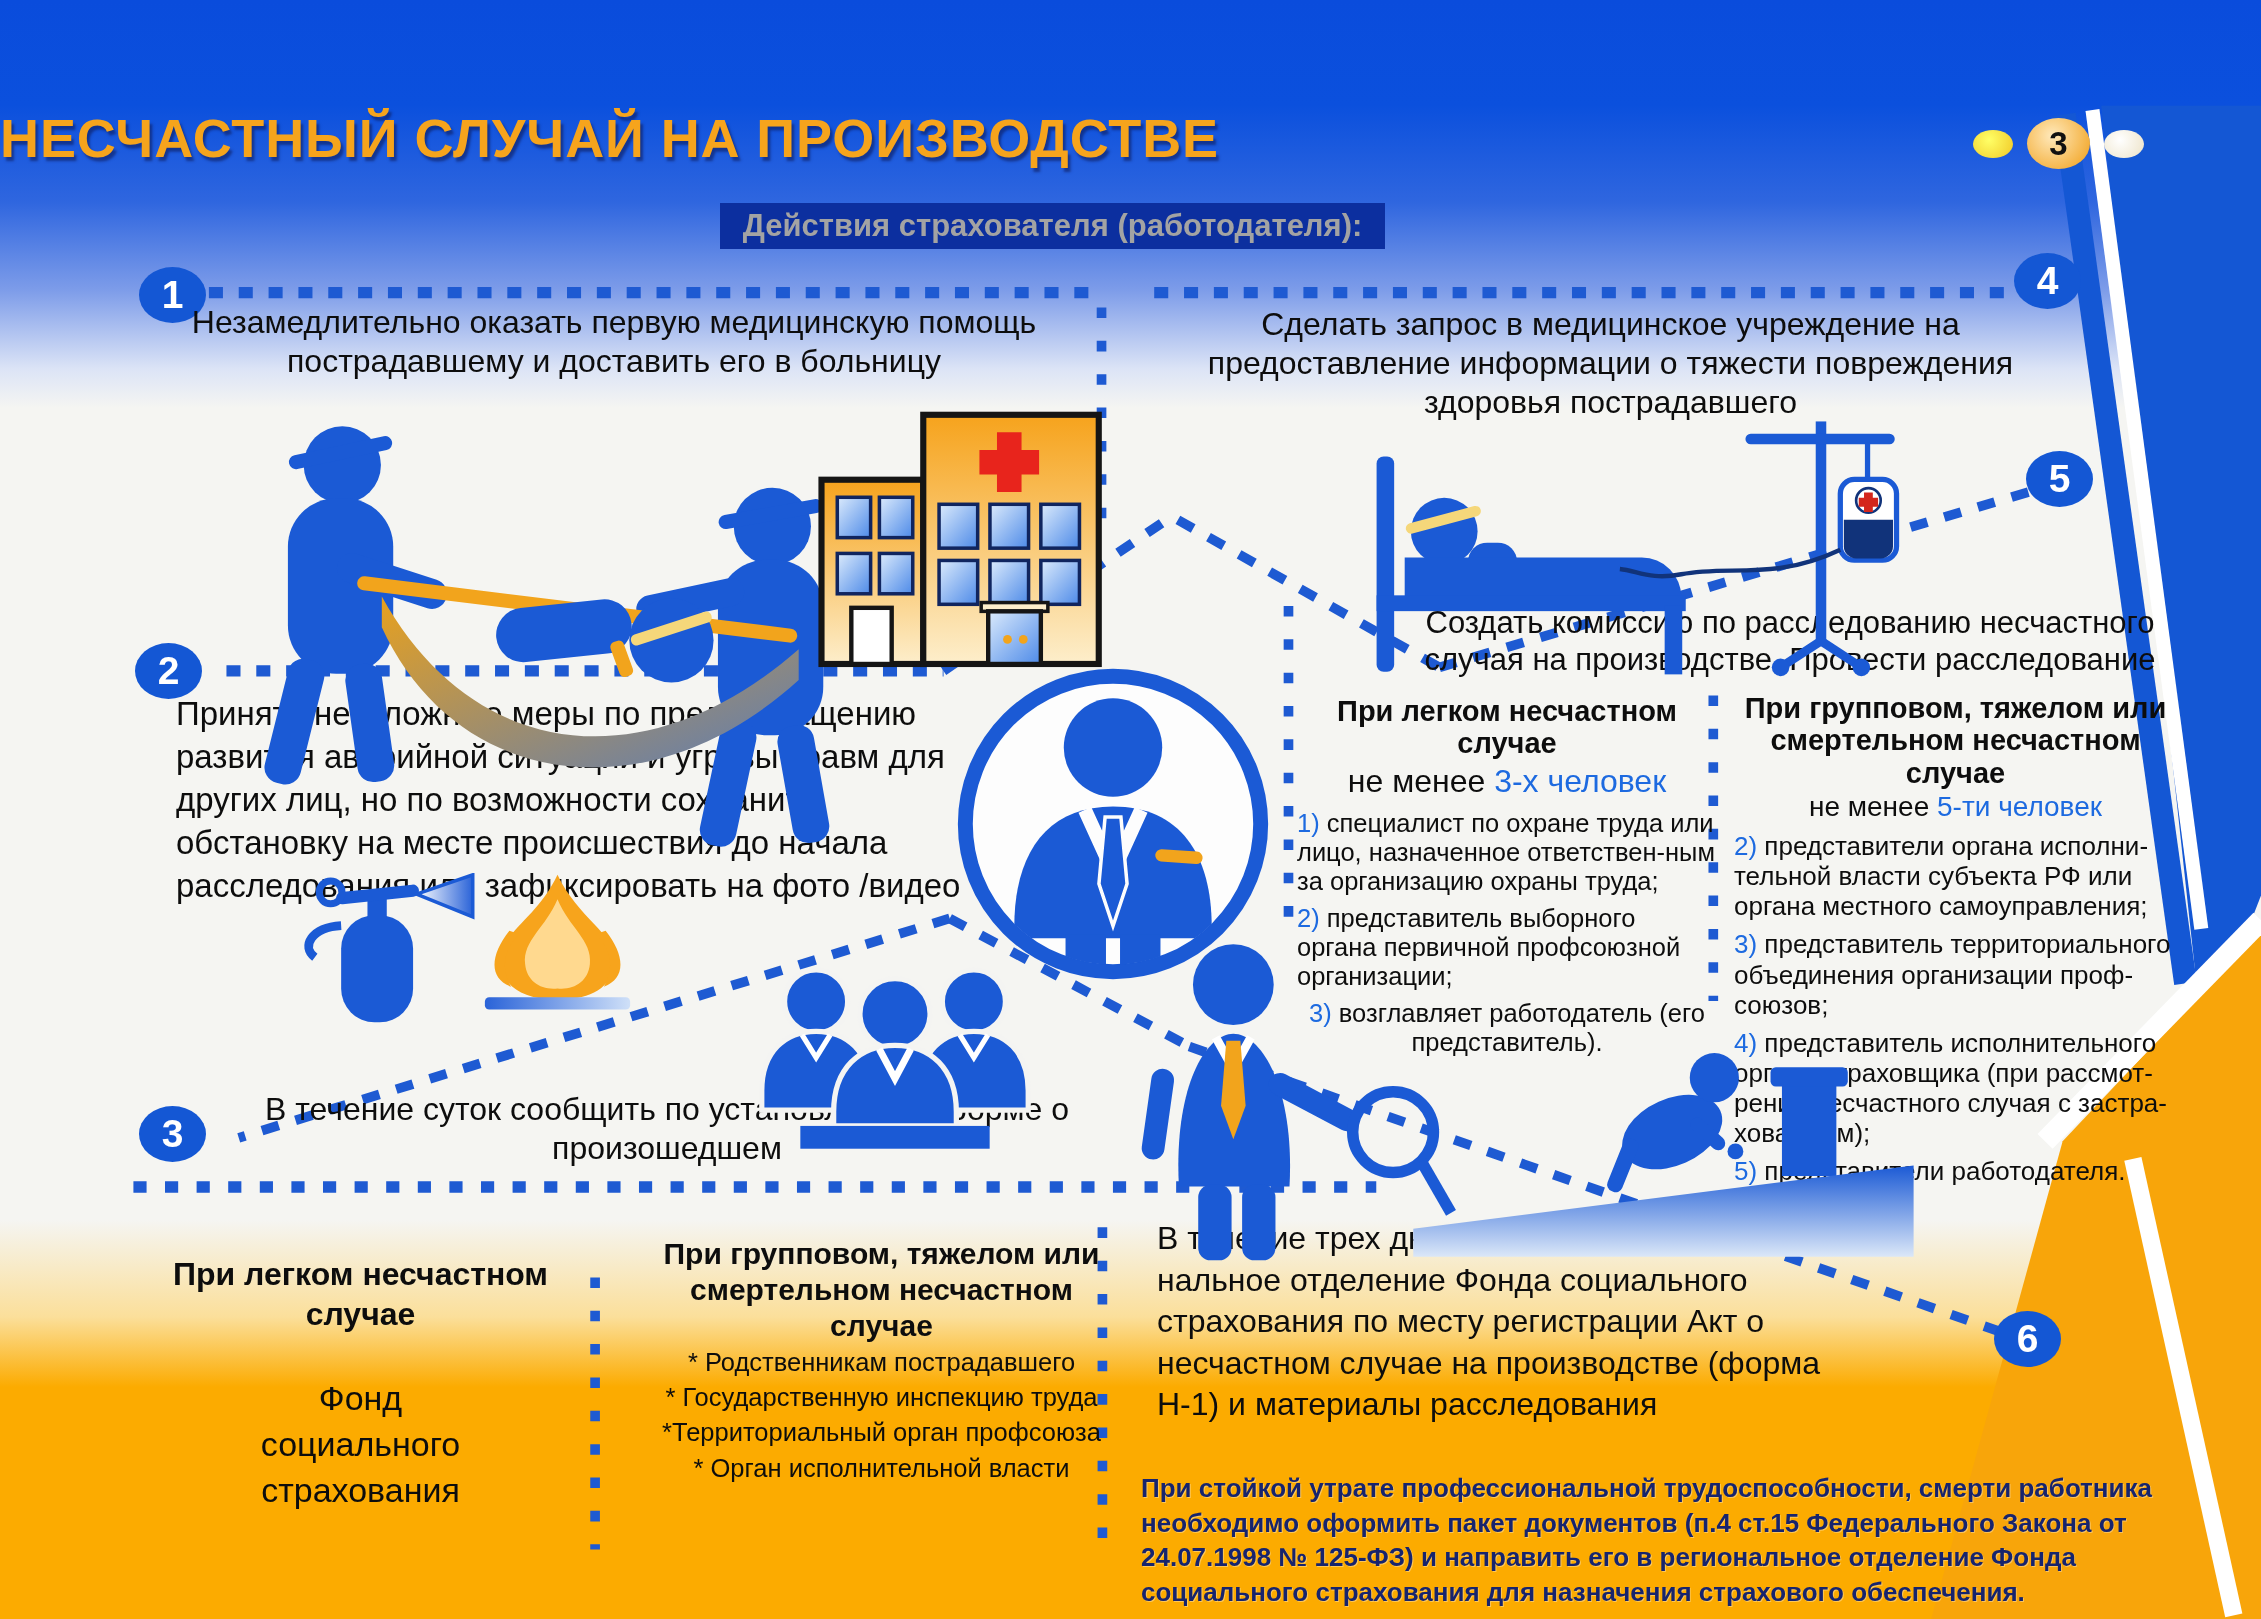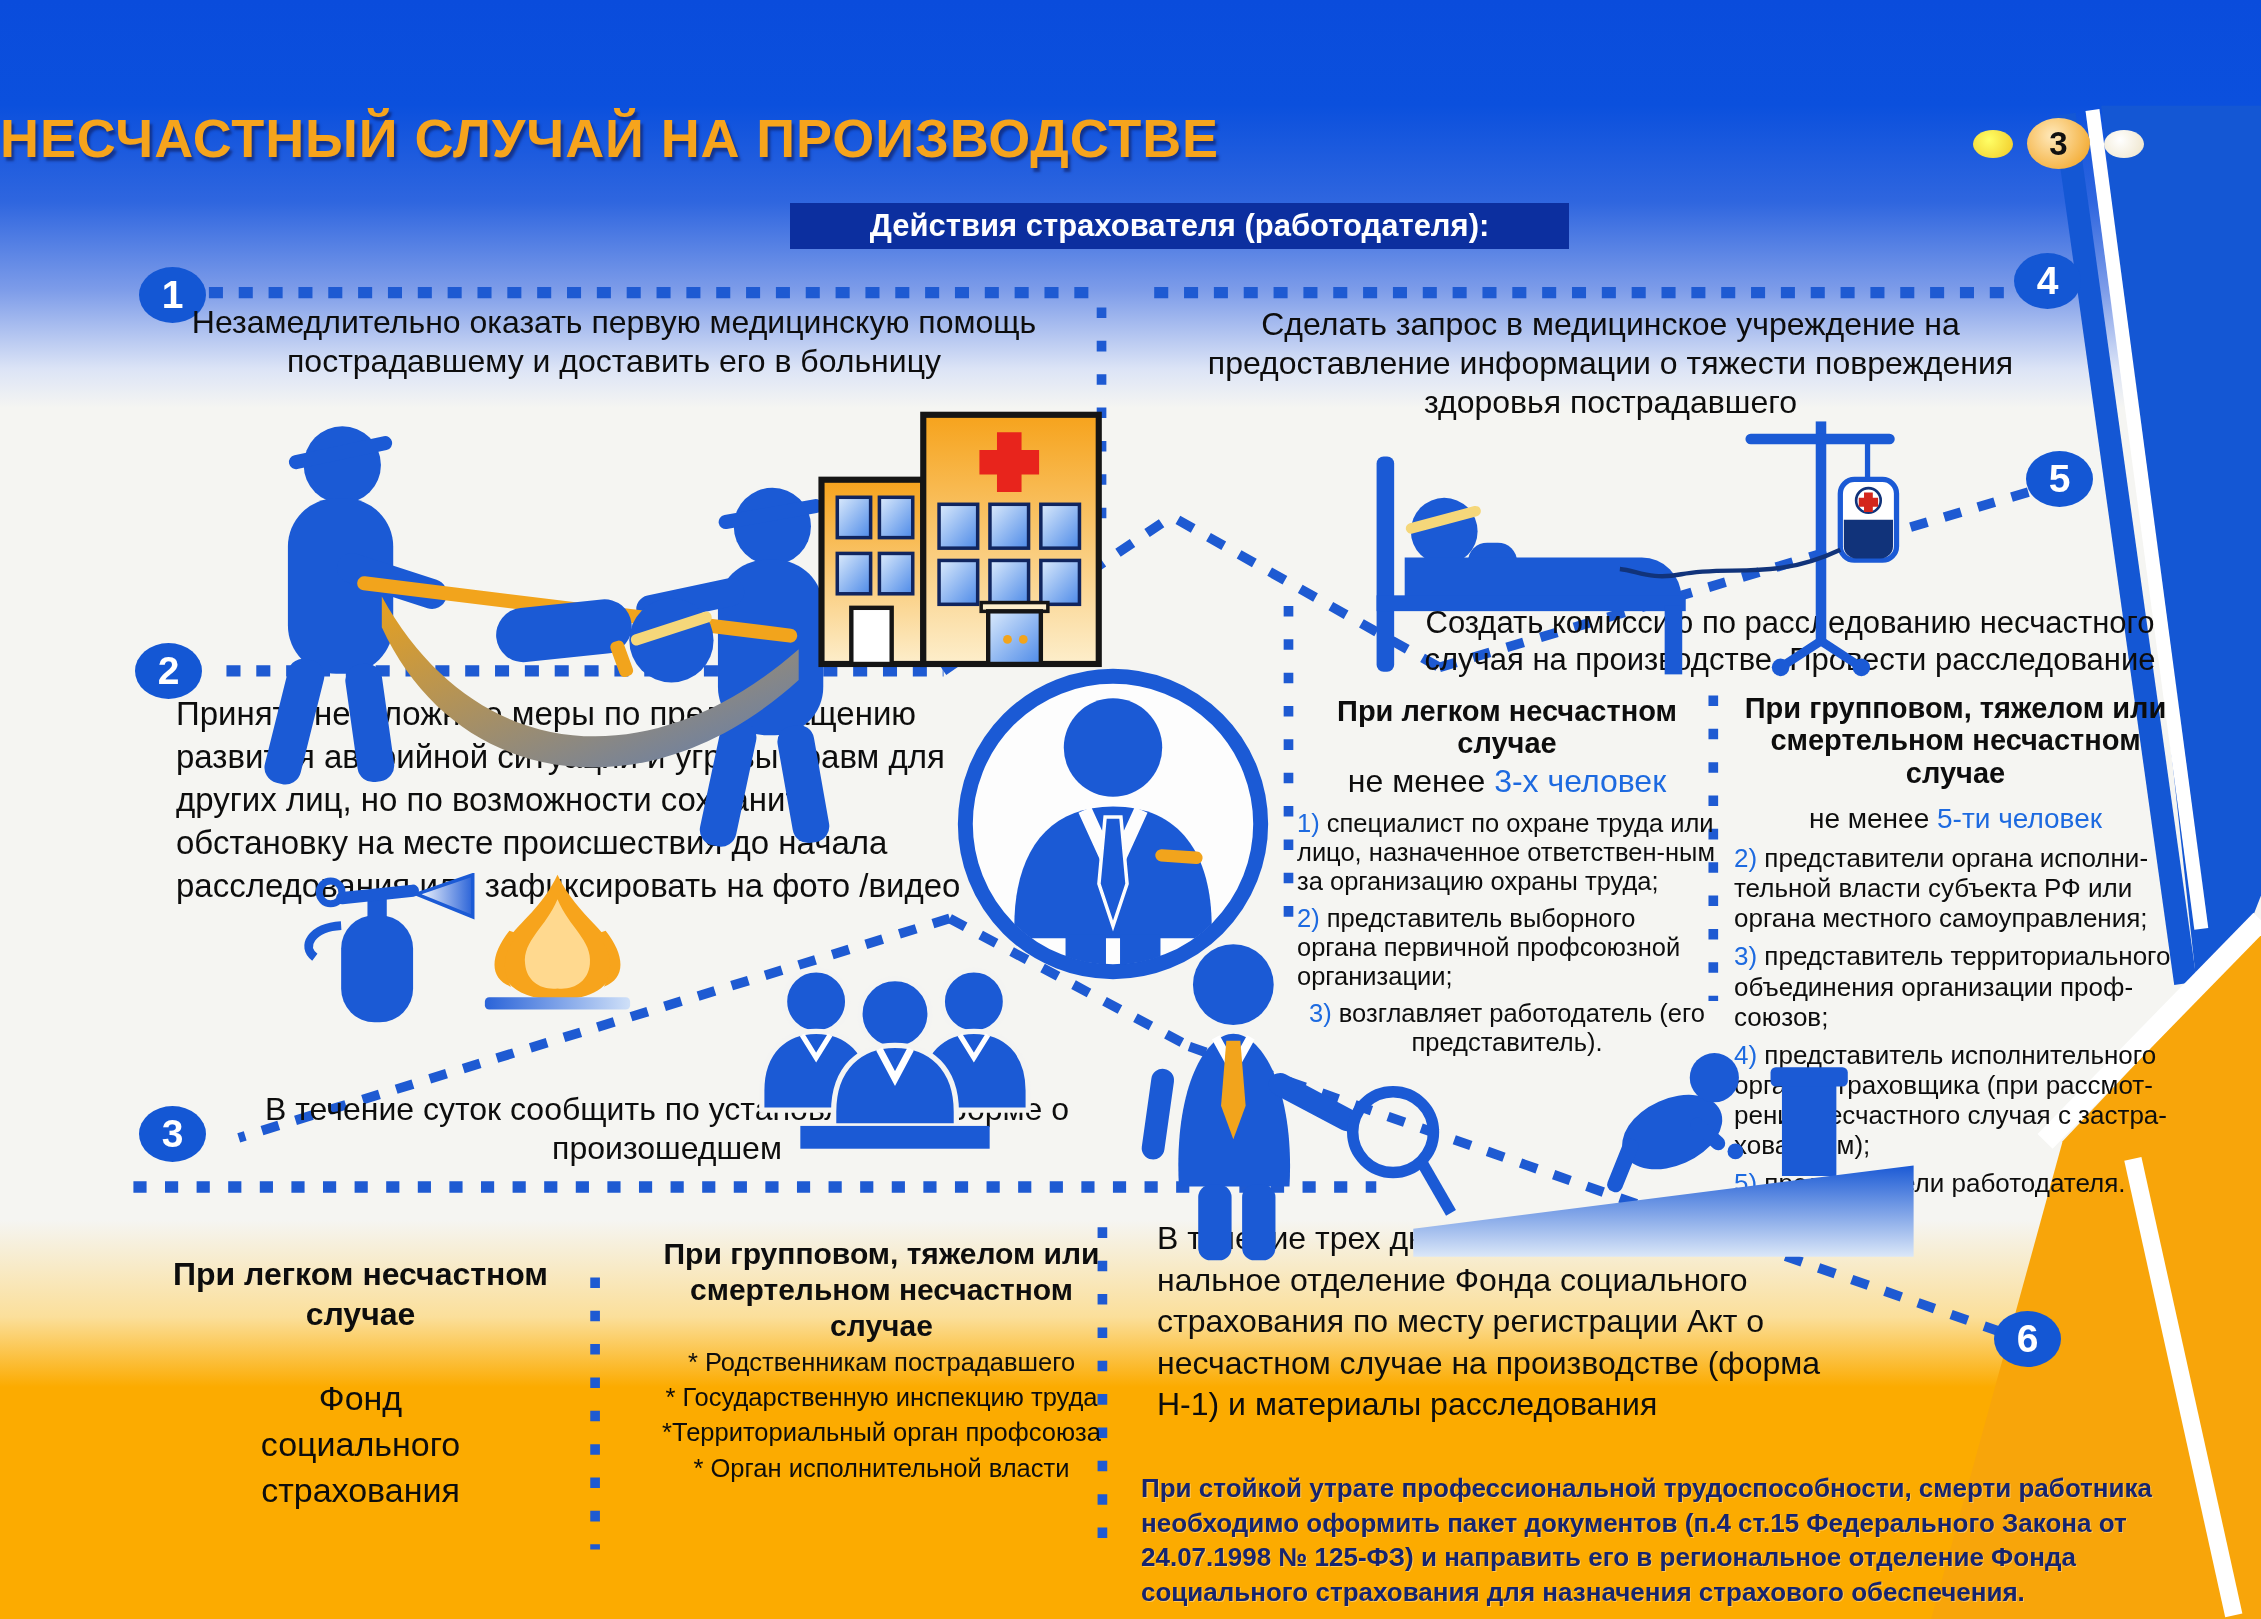--- a/index.html
+++ b/index.html
@@ -2,22 +2,22 @@
 <html style="font-size:14px"><head>
 <meta charset="utf-8">
 <style>
   html,body{margin:0;padding:0}
   #canvas{position:relative;width:2261px;height:1620px;overflow:hidden;
     font-family:"Liberation Sans",sans-serif;
     background:linear-gradient(180deg,#0a4cdc 0,#0b50dd 105px,#2f66df 202px,#7d9ce9 290px,#dce4f6 369px,#f5f5f2 408px,#f5f5f2 1220px,#fbdf9a 1317px,#fcab00 1387px,#fcab00 100%);}
   .abs{position:absolute}
   .title{position:absolute;left:0;right:0;top:107px;font-size:54px;font-weight:bold;
     color:#f6a41c;letter-spacing:0.9px;text-shadow:2.6px 3.5px 2.6px rgba(12,22,80,.55)}
-  .subbar{position:absolute;left:790px;top:203px;width:779px;height:46px;background:#0c2f9f;
-    color:#ffffff;font-size:31px;font-weight:bold;display:flex;align-items:center;justify-content:center}
+  .subbar{position:absolute;left:720px;top:203px;width:665px;height:46px;background:#0c2f9f;
+    color:#a3a3a3;font-size:31px;font-weight:bold;display:flex;align-items:center;justify-content:center}
   .dots{position:absolute;left:1973px;top:118px;display:flex;align-items:center;gap:14px}
   .dot-s{width:40px;height:28px;border-radius:50%}
   .dot-y{background:radial-gradient(circle at 40% 35%,#ffff66,#f0c825)}
   .dot-w{background:radial-gradient(circle at 40% 35%,#ffffff,#ece2c6)}
   .dot-o{width:63px;height:51px;border-radius:50%;background:radial-gradient(circle at 40% 35%,#ffe9bb,#f09d14);
     display:flex;align-items:center;justify-content:center;font-size:33px;font-weight:bold;color:#111}
   .badge{position:absolute;width:67px;height:56px;border-radius:50%;background:#1457d4;color:#fff;
     font-weight:bold;font-size:39px;display:flex;align-items:center;justify-content:center}
   .blk{position:absolute;color:#0d0d0d}
   .ctr{text-align:center}
@@ -94,21 +94,21 @@
     <div class="ctr" style="font-size:32px;margin:3.5px 0 8.8px">
       <span>не менее </span><span class="blue">3-х человек</span>
     </div>
     <div class="itm"><span class="n">1)</span> <span>специалист по охране труда или лицо, назначенное ответствен-ным за организацию охраны труда;</span></div>
     <div class="itm"><span class="n">2)</span> <span>представитель выборного органа первичной профсоюзной организации;</span></div>
     <div class="itm ctr"><span class="n">3)</span> <span>возглавляет работодатель (его представитель).</span></div>
   </div>
 
   <div class="blk" style="left:1734px;top:692px;width:443px;font-size:26px;line-height:1.16">
     <div class="ctr bold" style="font-size:29px;line-height:1.12">При групповом, тяжелом или смертельном несчастном случае</div>
-    <div class="ctr" style="font-size:28px;margin:14px 0 7px">
+    <div class="ctr" style="font-size:28px;margin:2px 0 7px">
       <span>не менее </span><span class="blue">5-ти человек</span>
     </div>
     <div class="itm"><span class="n">2)</span> <span>представители органа исполни-тельной власти субъекта РФ или органа местного самоуправления;</span></div>
     <div class="itm"><span class="n">3)</span> <span>представитель территориального объединения организации проф-союзов;</span></div>
     <div class="itm"><span class="n">4)</span> <span>представитель исполнительного органа страховщика (при рассмот-рении несчастного случая с застра-хованным);</span></div>
     <div class="itm"><span class="n">5)</span> <span>представители работодателя.</span></div>
   </div>
 
   <div class="blk ctr" style="left:228px;top:1090px;width:878px;font-size:32px;line-height:1.22">В течение суток сообщить по установленной форме о произошедшем</div>
 

